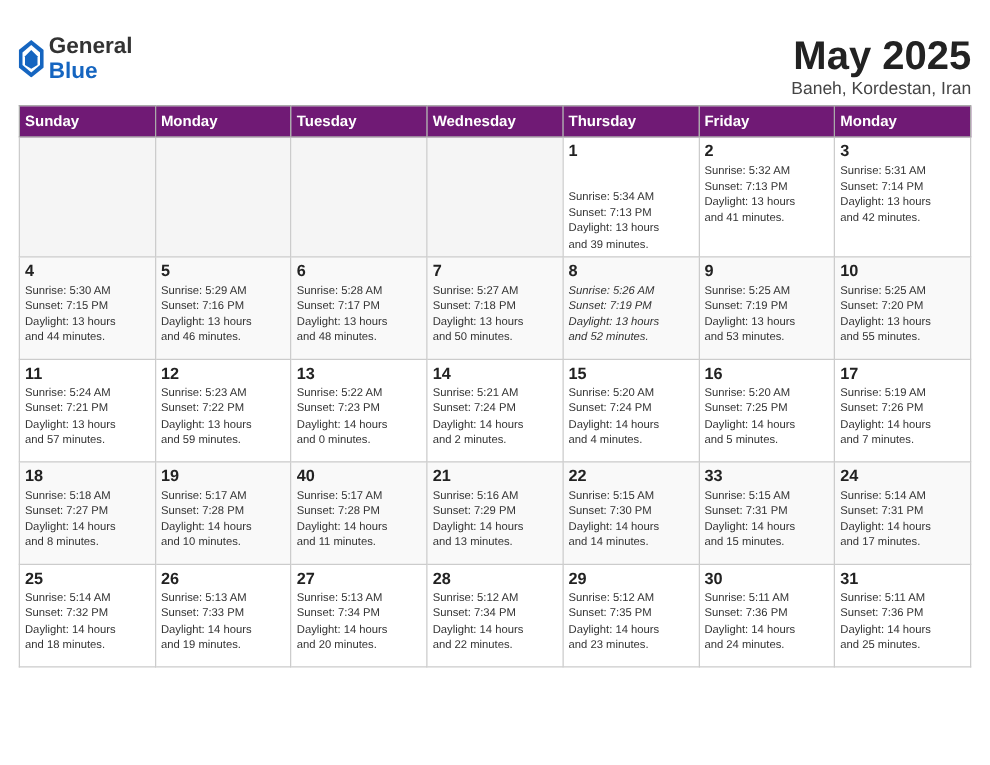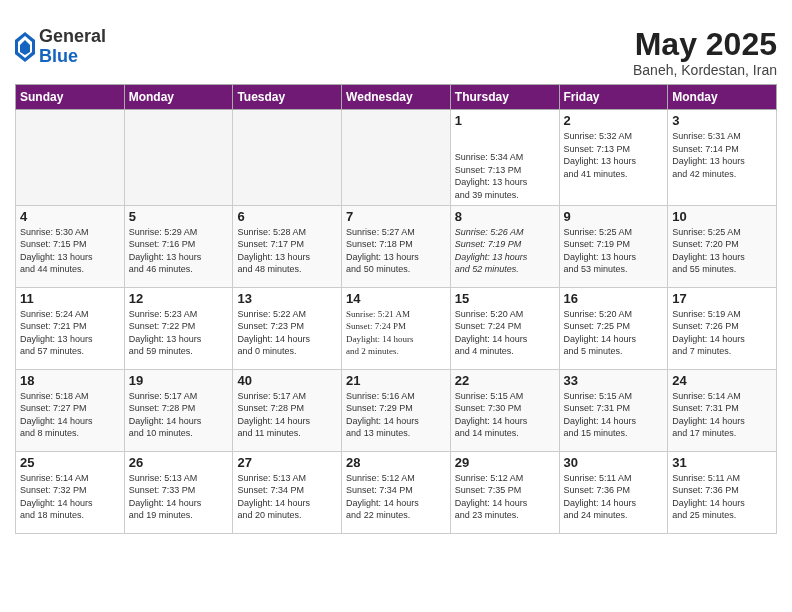--- a/index.html
+++ b/index.html
@@ -224,21 +224,21 @@
           </td>
           <td>
             <span class="day-num">13</span>
             <div class="day-info" style="white-space: pre-line;">Sunrise: 5:22 AM
 Sunset: 7:23 PM
 Daylight: 14 hours
 and 0 minutes.</div>
           </td>
           <td>
             <span class="day-num">14</span>
-            <div class="day-info" style="white-space: pre-line; font-family: Liberation Serif, serif;">Sunrise: 5:21 AM
+            <div class="day-info" style="white-space: pre-line;">Sunrise: 5:21 AM
 Sunset: 7:24 PM
 Daylight: 14 hours
 and 2 minutes.</div>
           </td>
           <td>
             <span class="day-num">15</span>
             <div class="day-info" style="white-space: pre-line;">Sunrise: 5:20 AM
 Sunset: 7:24 PM
 Daylight: 14 hours
 and 4 minutes.</div>

